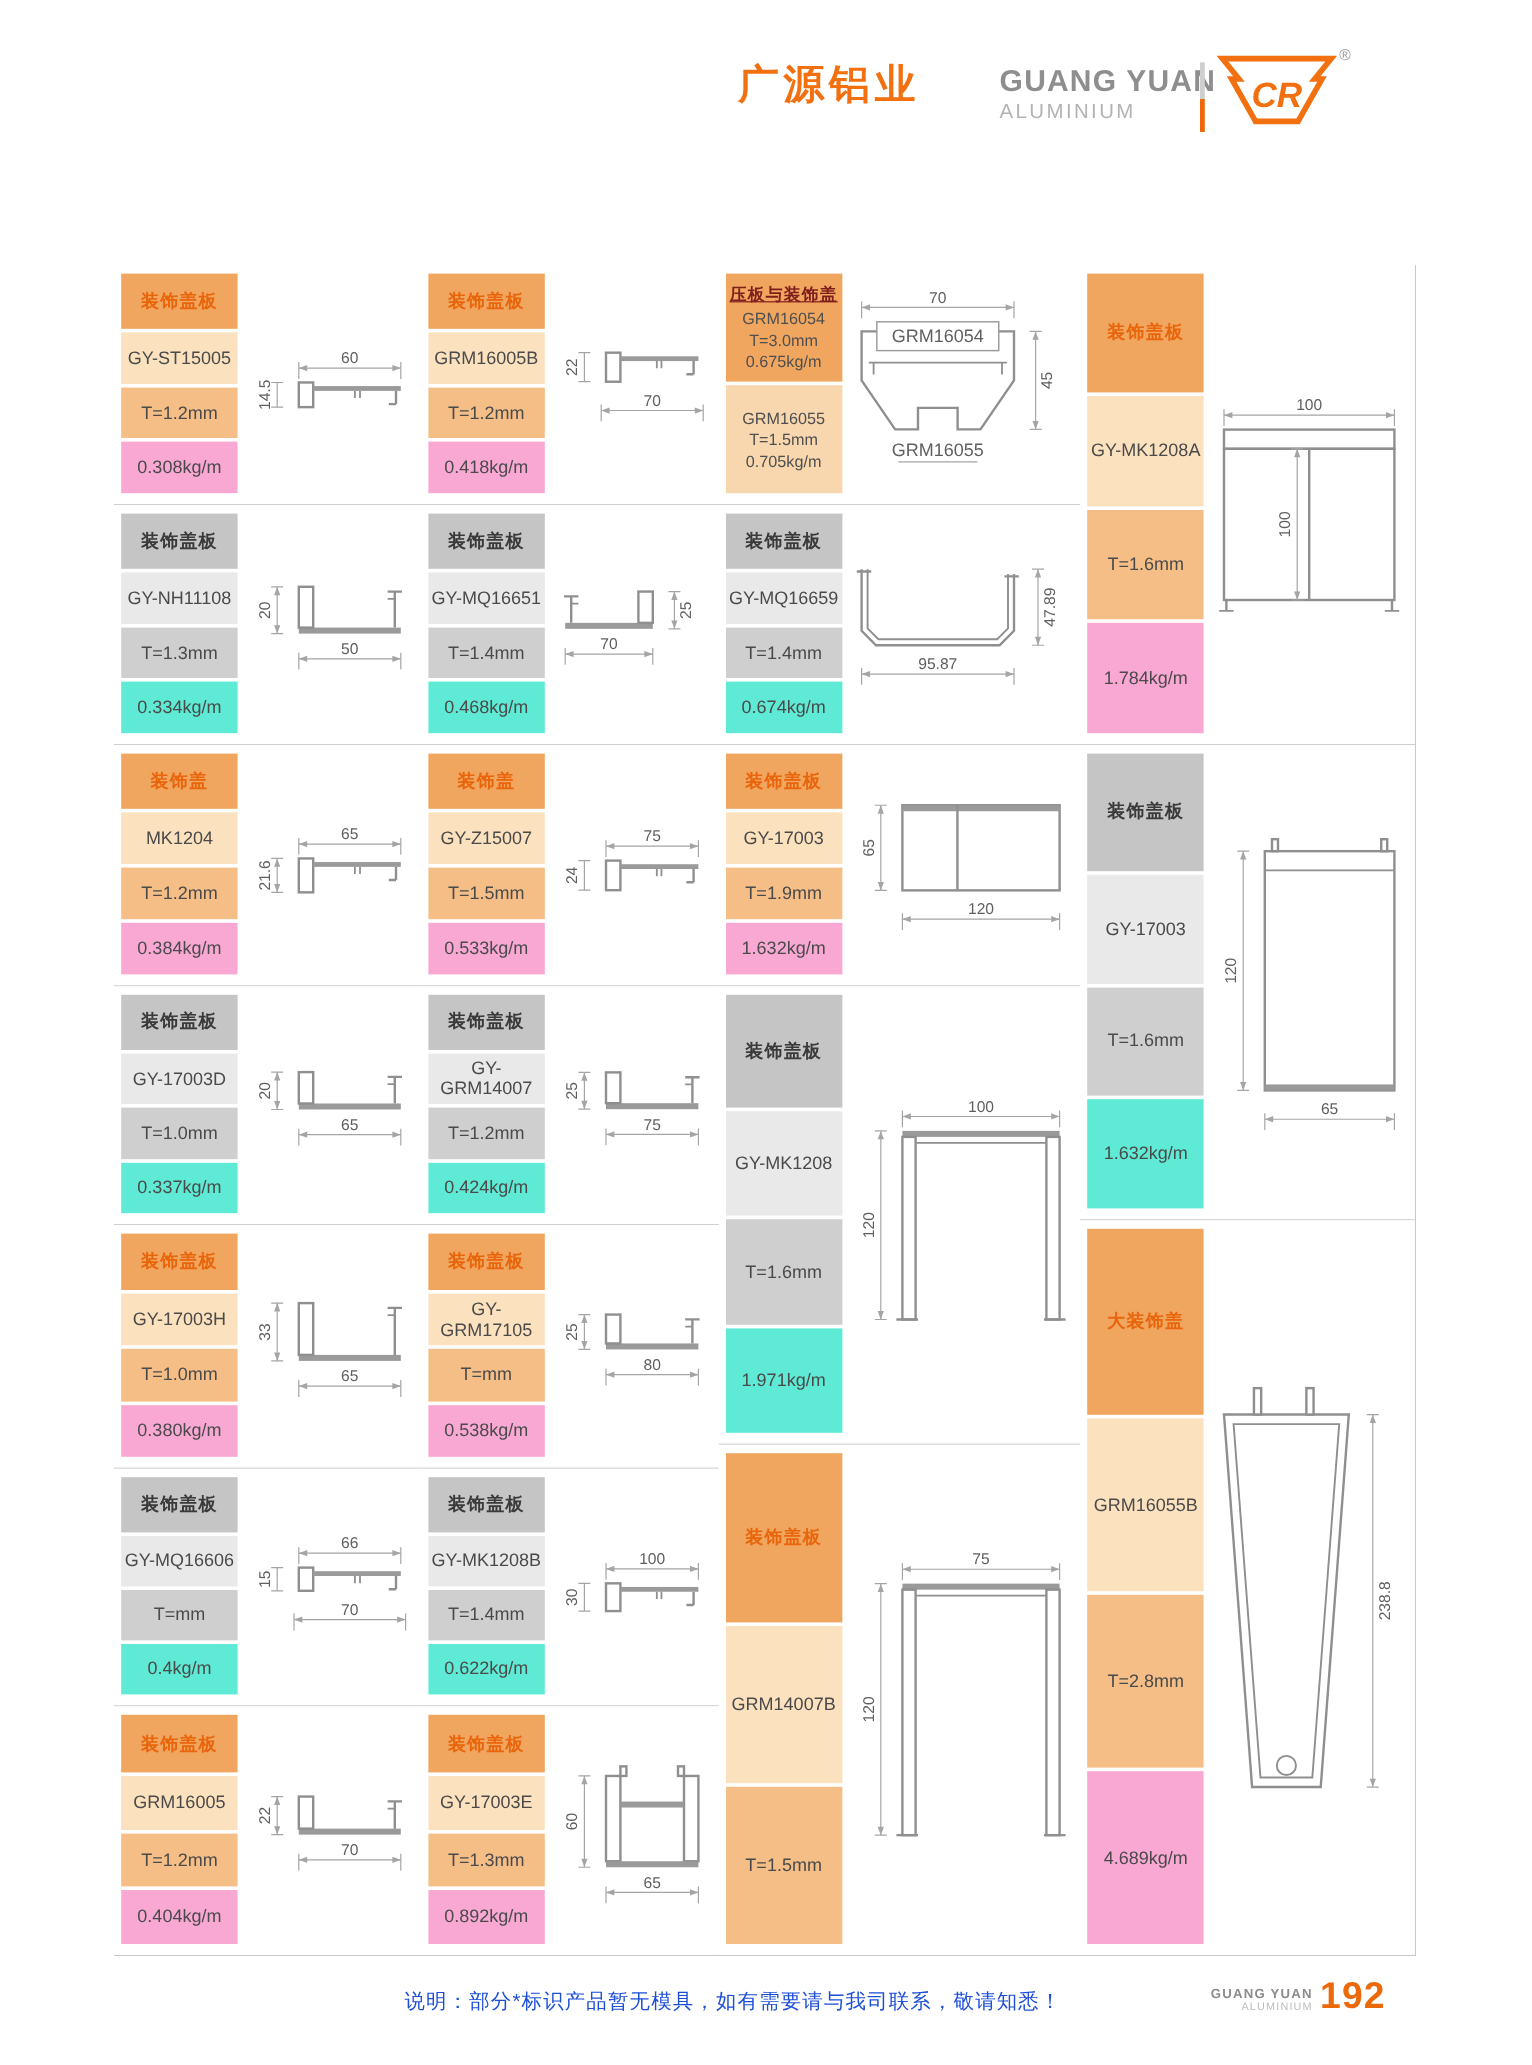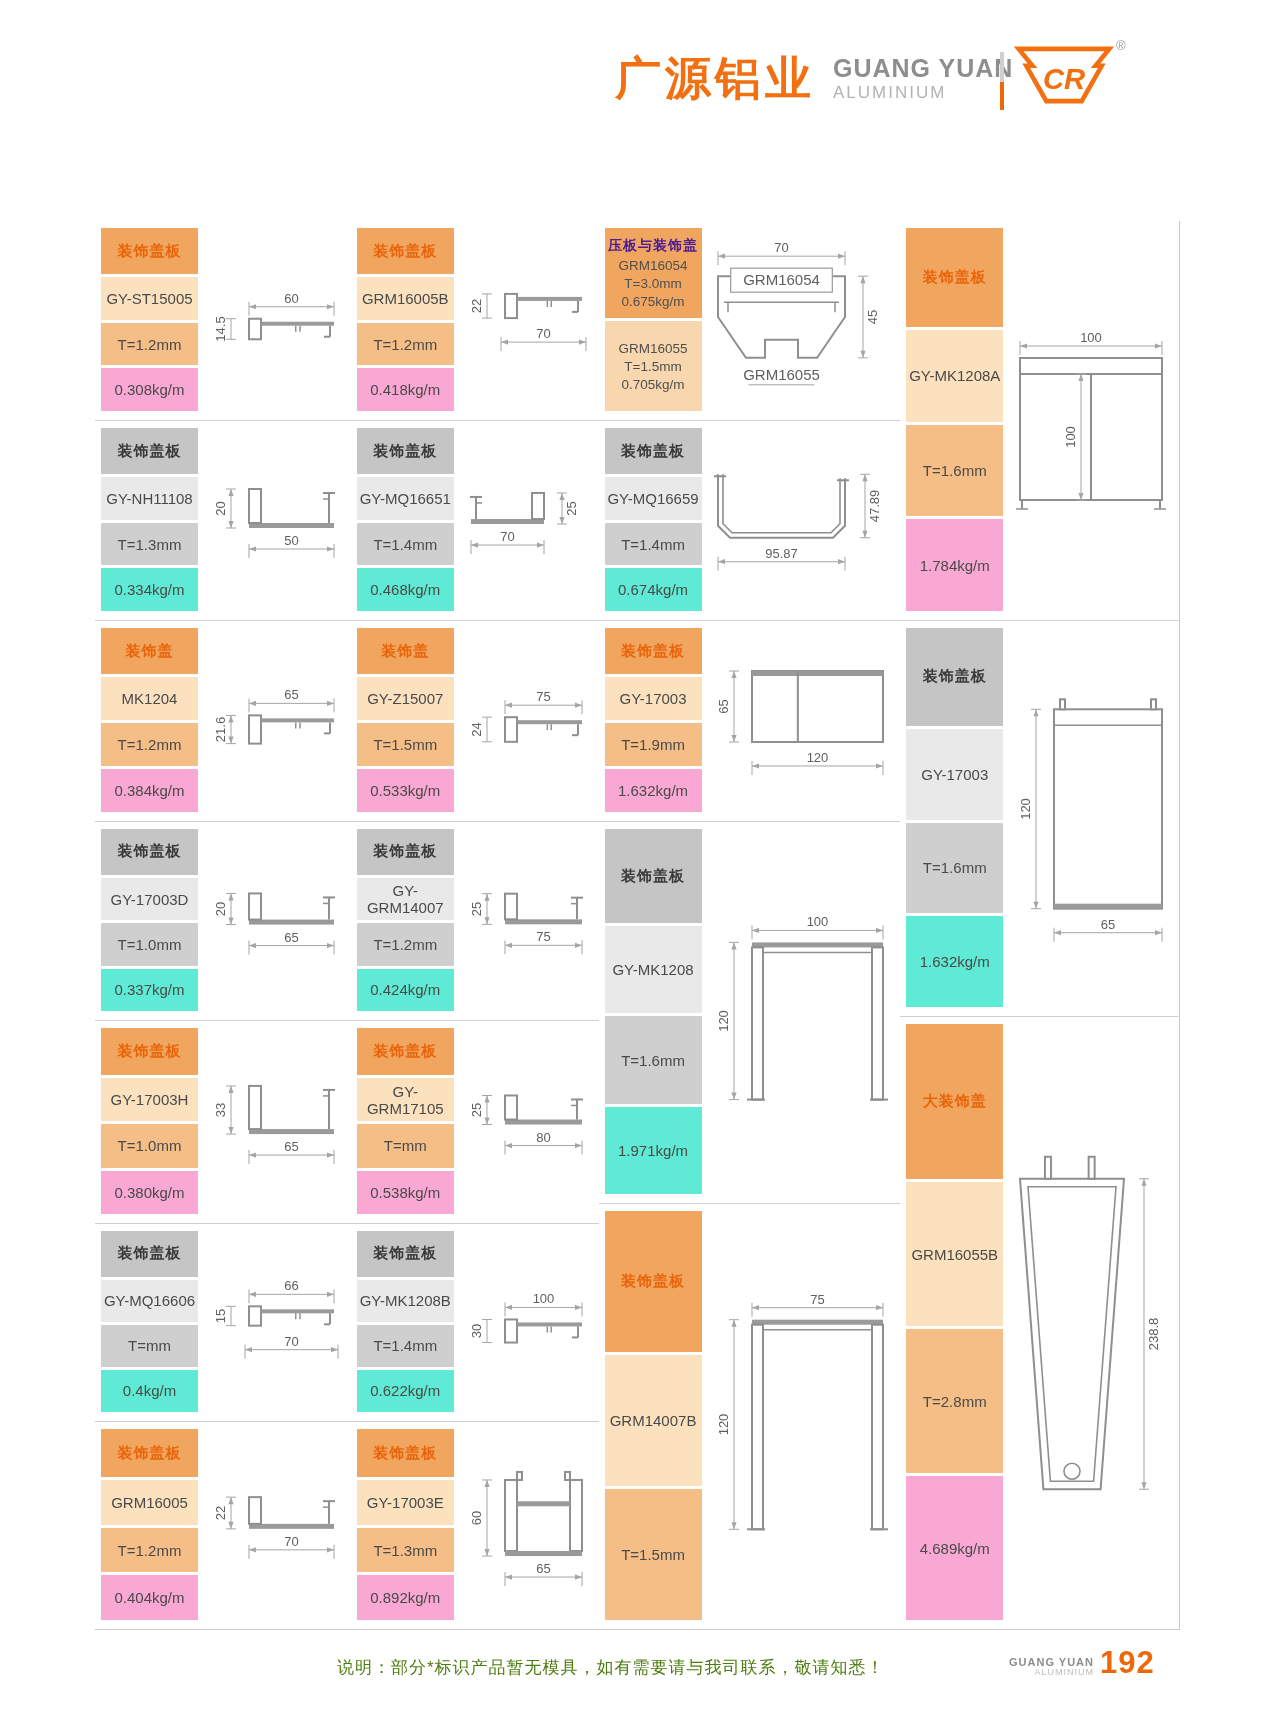--- a/index.html
+++ b/index.html
@@ -1,19 +1,19 @@
 <!DOCTYPE html>
 <html><head>
 <meta charset="utf-8">
 <style>
   html,body{margin:0;padding:0;background:#fff;font-family:"Liberation Sans",sans-serif;}
   .page{position:relative;width:1277px;height:1721px;background:#fff;overflow:hidden;margin:0 auto;}
 
   
-  .brand-cn{position:absolute;left:615px;top:48px;font-size:46px;font-weight:bold;color:#F2700F;letter-spacing:4px;}
+  .brand-cn{position:absolute;left:615px;top:48px;font-size:34px;font-weight:bold;color:#F2700F;letter-spacing:4px;}
   .brand-en-block{position:absolute;left:833px;top:55px;}
   .brand-en{font-size:25px;font-weight:bold;color:#8e8e8e;letter-spacing:1px;line-height:1.05;}
   .brand-sub{font-size:17px;color:#b3b3b3;letter-spacing:2px;margin-top:2px;}
   .brand-divider{position:absolute;left:1000px;top:52px;width:4px;height:58px;background:linear-gradient(#cfcfcf 52%,#EB6909 52%);}
   .logo-svg{position:absolute;left:1014px;top:44px;}
   .reg-mark{position:absolute;left:1116px;top:38px;font-size:13px;color:#9a9a9a;}
 
   
   .title-bar{position:absolute;left:95px;top:175px;width:1085px;height:42px;background:#EB6909;color:#fff;
     font-size:23px;font-weight:bold;letter-spacing:3px;display:flex;align-items:center;justify-content:center;}
@@ -31,27 +31,27 @@
   .o .code{background:#FBE1BE;}
   .o .t{background:#F5BE87;}
   .o .w{background:#f9a8d4;}
   .g .cat{background:#C5C5C5;color:#3a3a3a;}
   .g .code{background:#E9E9E9;}
   .g .t{background:#CFCFCF;}
   .g .w{background:#5eead4;}
   .cell.multi{flex-direction:column;justify-content:center;gap:3px;font-size:13.5px;}
   .o .catA{background:#F1A65F;}
   .o .codeB{background:#F8D7AE;}
-  .cat-line{color:#4c1d95;font-weight:bold;font-size:14px;letter-spacing:1px;}
+  .cat-line{color:#7f1d1d;font-weight:bold;font-size:14px;letter-spacing:1px;text-decoration:underline;}
   .mline{color:#4f4f4f;}
   .drawing{flex:1;display:flex;align-items:center;justify-content:center;}
   .drawing svg{font-family:"Liberation Sans",sans-serif;}
 
   
-  .footer-note{position:absolute;left:337px;top:1656px;font-size:17px;color:#4d7c0f;letter-spacing:1px;}
+  .footer-note{position:absolute;left:337px;top:1656px;font-size:17px;color:#1d4ed8;letter-spacing:1px;}
   .footer-brand{position:absolute;left:1002px;top:1656px;width:92px;text-align:right;line-height:1.1;}
   .footer-brand .fb1{font-size:11px;font-weight:bold;color:#8c8c8c;letter-spacing:1px;}
   .footer-brand .fb2{font-size:9px;color:#bcbcbc;letter-spacing:1px;}
   .page-num{position:absolute;left:1100px;top:1645px;font-size:31px;font-weight:bold;color:#EB6909;letter-spacing:1px;}
 </style>
 </head>
 <body>
 
 <div class="page">
 

